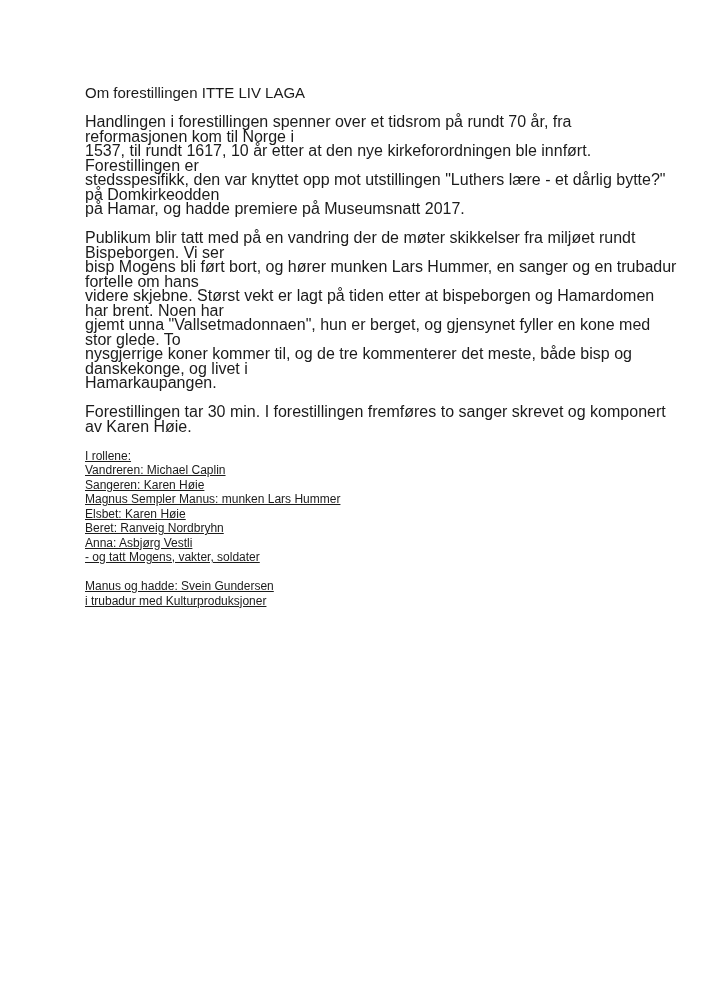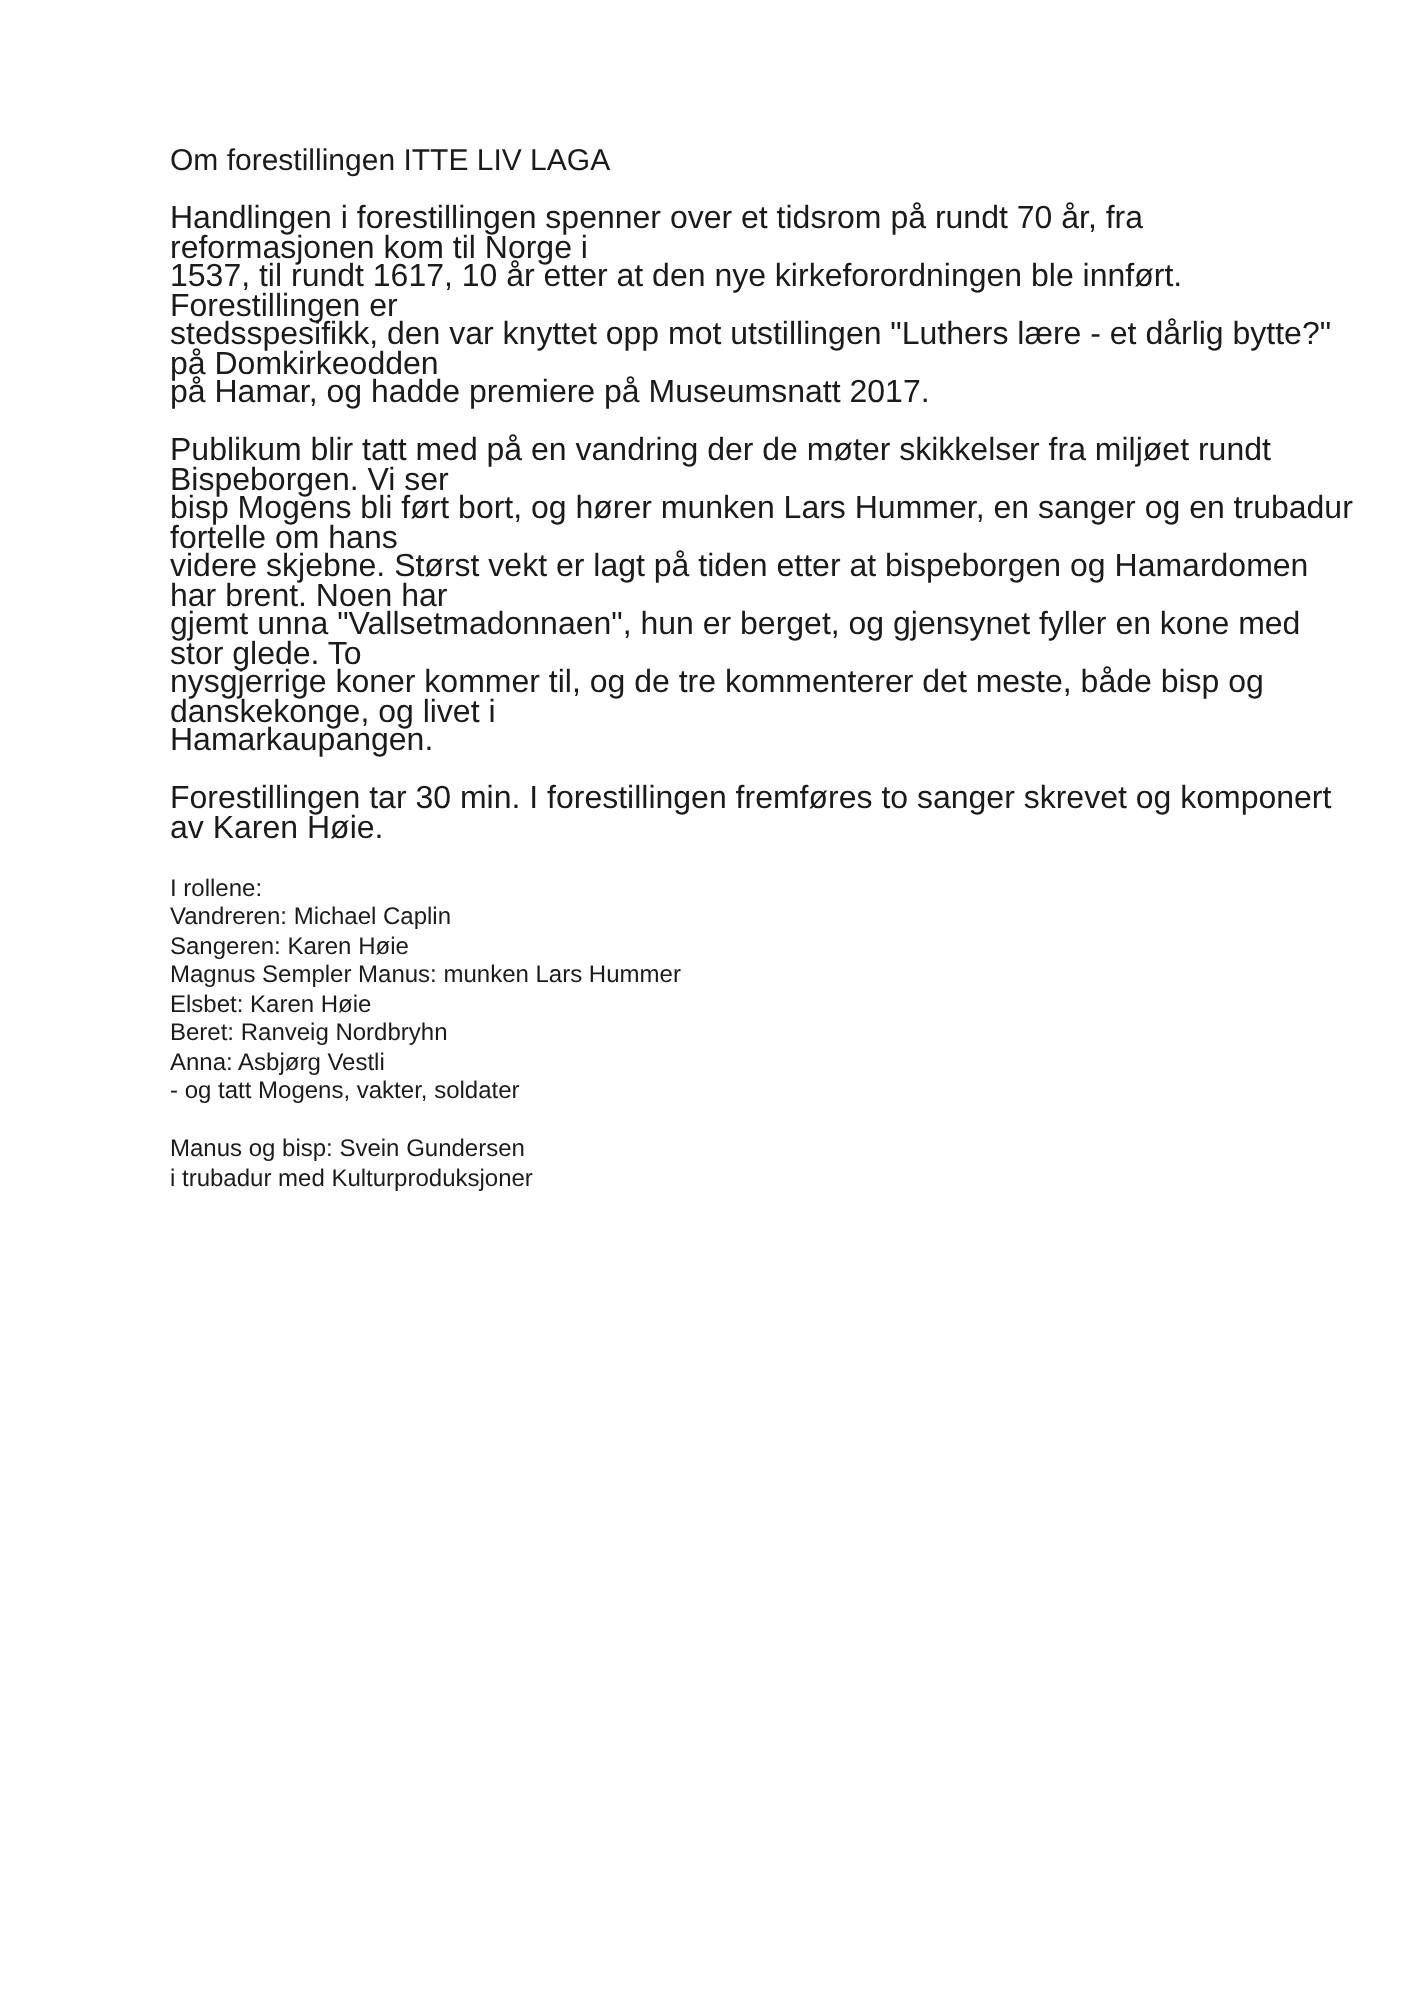--- a/index.html
+++ b/index.html
@@ -12,21 +12,21 @@
     width: 707px;
     height: 1000px;
     position: relative;
     font-family: "Liberation Sans", "DejaVu Sans", sans-serif;
     color: #1b1b1b;
     -webkit-font-smoothing: antialiased;
   }
   .page {
     position: absolute;
     left: 85px;
-    top: 72px;
+    top: 84px;
     width: 592px;
   }
   .doc-title {
     font-size: 15px;
     line-height: 18px;
     font-weight: 400;
     margin: 0 0 13px 0;
     white-space: pre-line;
   }
   .para {
@@ -35,20 +35,21 @@
     margin: 0 0 14.5px 0;
     white-space: pre-line;
   }
   .line-block {
     font-size: 12px;
     line-height: 14.5px;
     margin: 0 0 14.5px 0;
   }
   .line-block > div {
     min-height: 14.5px;
+    text-decoration: underline;
   }
 </style>
 </head>
 <body>
 
 <main class="page">
 
   <h1 class="doc-title">Om forestillingen ITTE LIV LAGA</h1>
 
   <p class="para">Handlingen i forestillingen spenner over et tidsrom på rundt 70 år, fra reformasjonen kom til Norge i
@@ -70,17 +71,17 @@
     <div>Vandreren: Michael Caplin</div>
     <div>Sangeren: Karen Høie</div>
     <div>Magnus Sempler Manus: munken Lars Hummer</div>
     <div>Elsbet: Karen Høie</div>
     <div>Beret: Ranveig Nordbryhn</div>
     <div>Anna: Asbjørg Vestli</div>
     <div>- og tatt Mogens, vakter, soldater</div>
   </div>
 
   <div class="line-block">
-    <div>Manus og bisp: Svein Gundersen</div>
+    <div>Manus og hadde: Svein Gundersen</div>
     <div>i trubadur med Kulturproduksjoner</div>
   </div>
 
 </main>
 
 </body></html>

